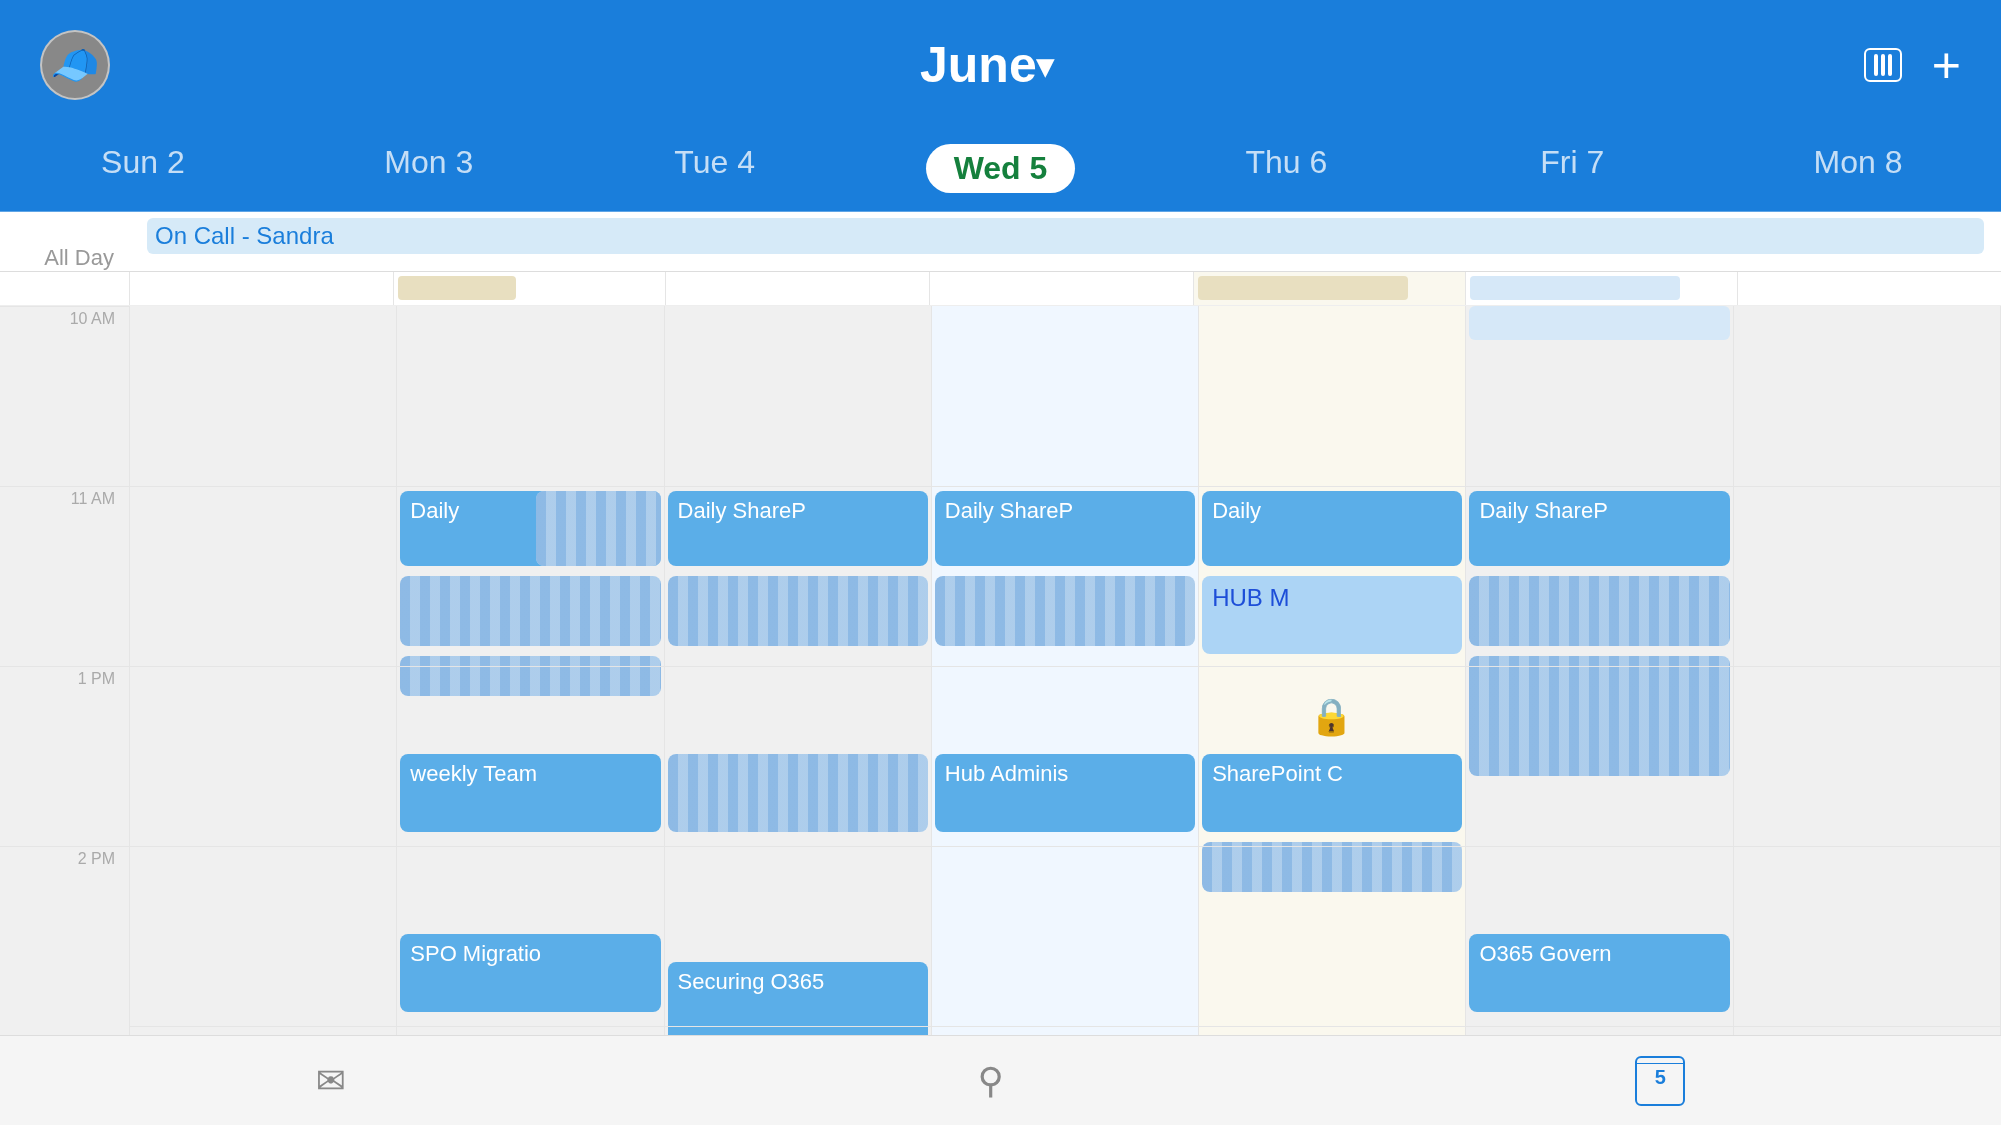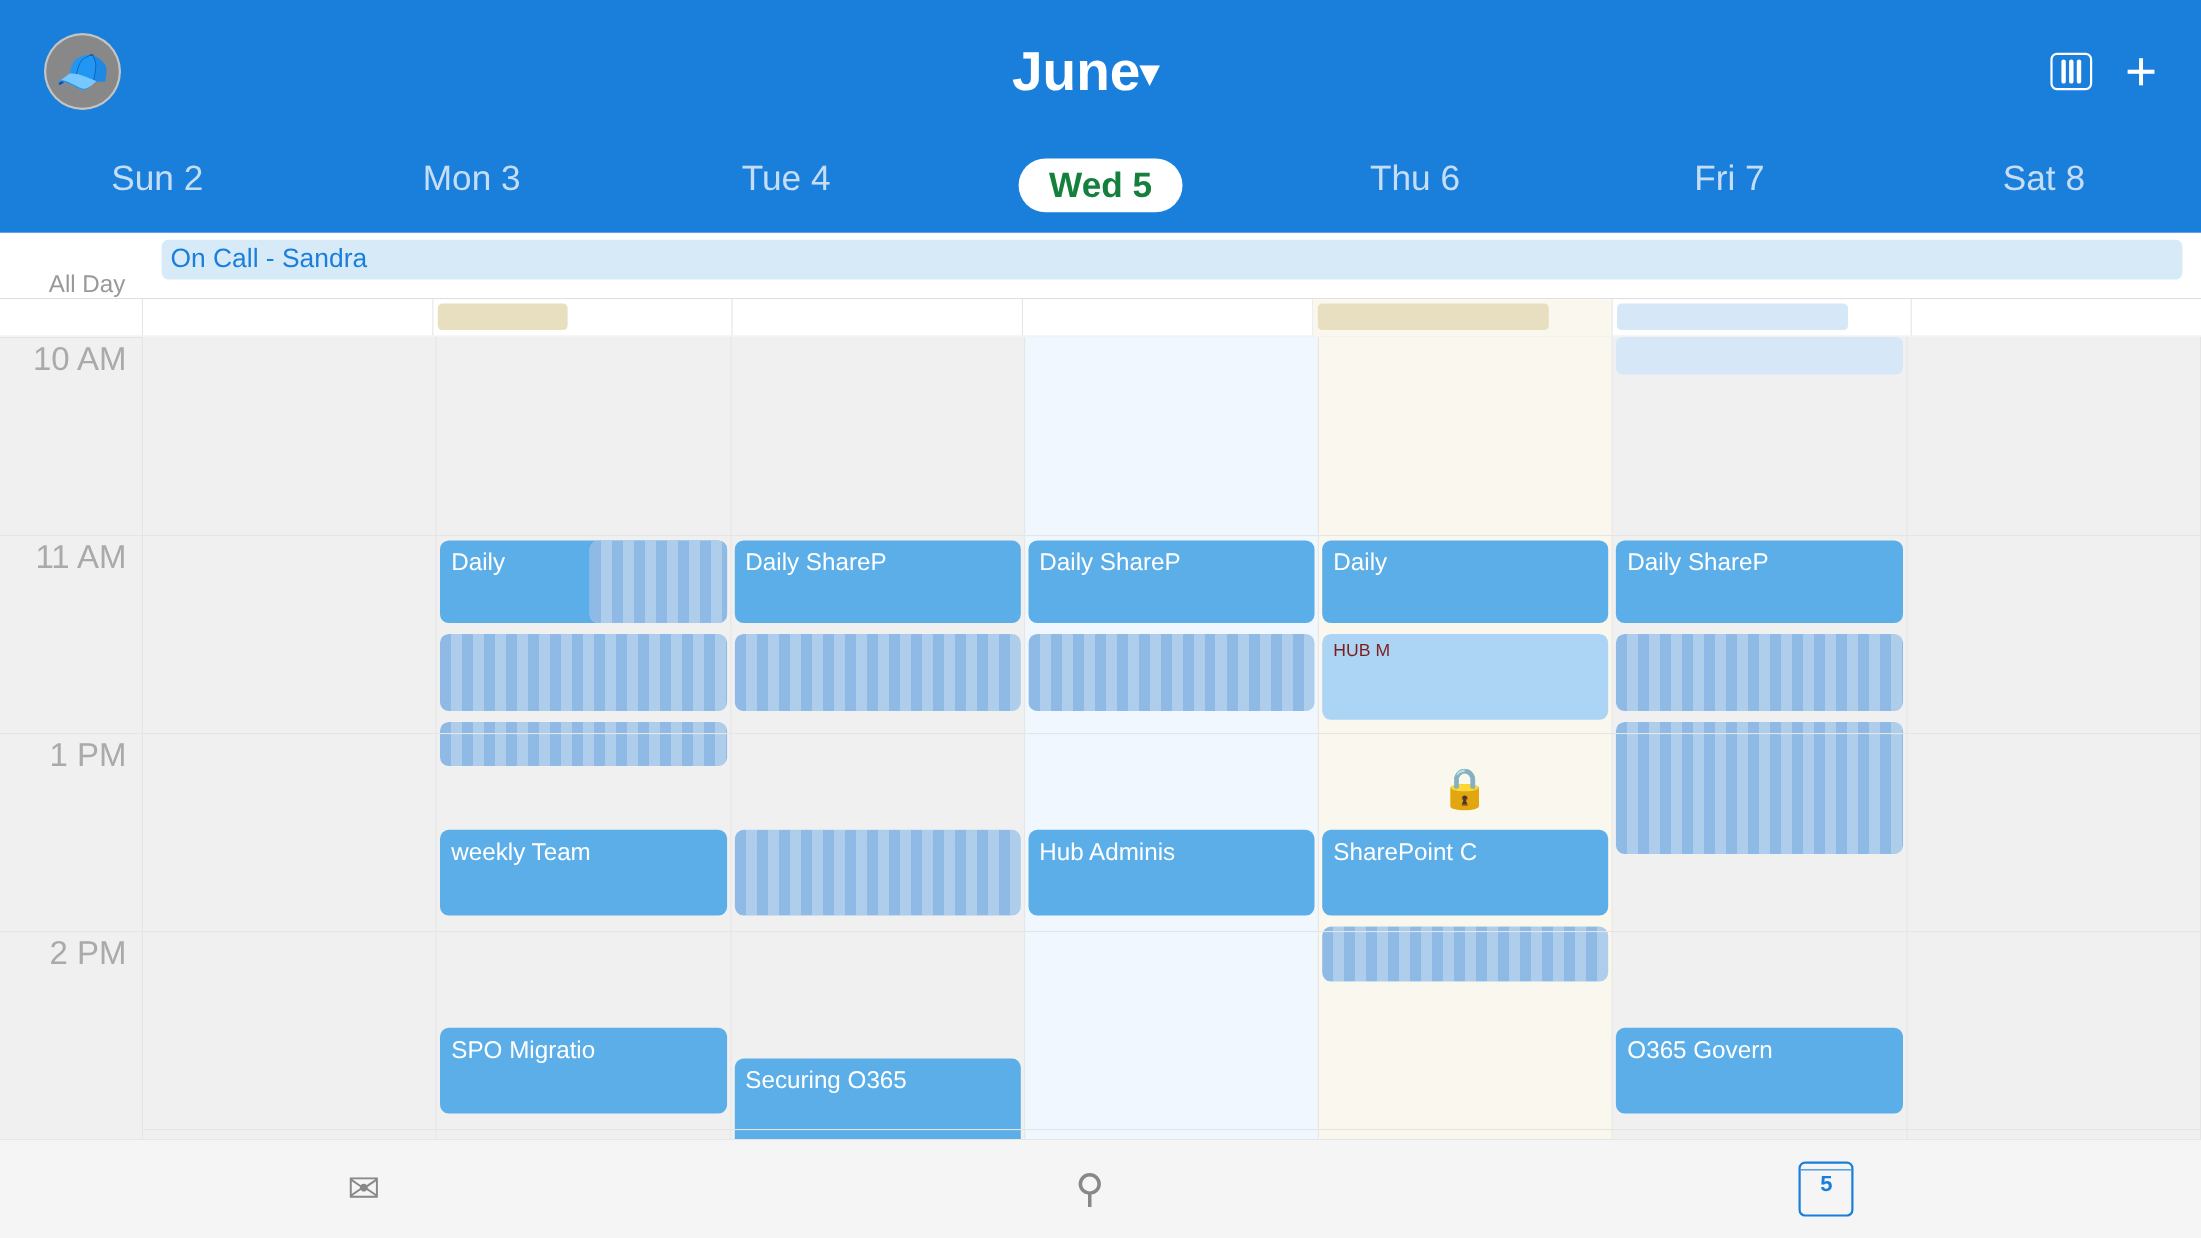--- a/index.html
+++ b/index.html
@@ -110,21 +110,21 @@
       flex-shrink: 0;
       border-right: 1px solid #e5e5e5;
     }
     .time-slot {
       height: 180px;
       display: flex;
       align-items: flex-start;
       justify-content: flex-end;
       padding-right: 14px;
       padding-top: 4px;
-      font-size: 30px;
+      font-size: 16px;
       color: #aaa;
       position: relative;
     }
     .time-slot::after {
       content: '';
       position: absolute;
       right: 0;
       top: 0;
       width: 100%;
       height: 1px;
@@ -262,21 +262,21 @@
   <div class="day-nav-item active">
     <span class="day-label">Wed 5</span>
   </div>
   <div class="day-nav-item">
     <span>Thu 6</span>
   </div>
   <div class="day-nav-item">
     <span>Fri 7</span>
   </div>
   <div class="day-nav-item">
-    <span>Sat 8</span>
+    <span>Mon 8</span>
   </div>
 </div>
 
 <div class="all-day-row">
   <div class="all-day-label">All Day</div>
   <div style="flex:1; padding: 4px 8px; background:#d6eaf8; margin: 17px; border-radius:6px; color:#1a7edb; font-size:24px;">On Call - Sandra</div>
 </div>
 
 <div style="display:flex; background:white; border-bottom:1px solid #eee; height:34px;">
   <div style="width:130px; flex-shrink:0; border-right:1px solid #e5e5e5;"></div>
@@ -357,21 +357,21 @@
 
         <div class="event-block event-blurred" style="top:270px; height:70px; left:3px; right:3px; position:absolute;"></div>
 
         <div class="event-block event-blue" style="top:448px; height:78px; left:3px; right:3px; position:absolute;">Hub Adminis</div>
       </div>
 
       <div class="day-column thu-bg" style="height:1080px; position:relative;">
 
         <div class="event-block event-blue" style="top:185px; height:75px; left:3px; right:3px; position:absolute;">Daily</div>
 
-        <div class="event-block" style="top:270px; height:78px; left:3px; right:3px; position:absolute; background:#acd4f5; color:#7f1d1d; border-radius:8px; padding:6px 10px; font-size:16px; font-weight:500;">HUB M</div>
+        <div class="event-block" style="top:270px; height:78px; left:3px; right:3px; position:absolute; background:#acd4f5; color:#1d4ed8; border-radius:8px; padding:6px 10px; font-size:24px; font-weight:500;">HUB M</div>
 
         <div style="position:absolute; top:390px; left:50%; transform:translateX(-50%); font-size:36px; color:#b8a060; z-index:10;">🔒</div>
 
         <div class="event-block event-blue" style="top:448px; height:78px; left:3px; right:3px; position:absolute;">SharePoint C</div>
 
         <div class="event-block event-blurred" style="top:536px; height:50px; left:3px; right:3px; position:absolute;"></div>
       </div>
 
       <div class="day-column" style="height:1080px; position:relative;">
 

